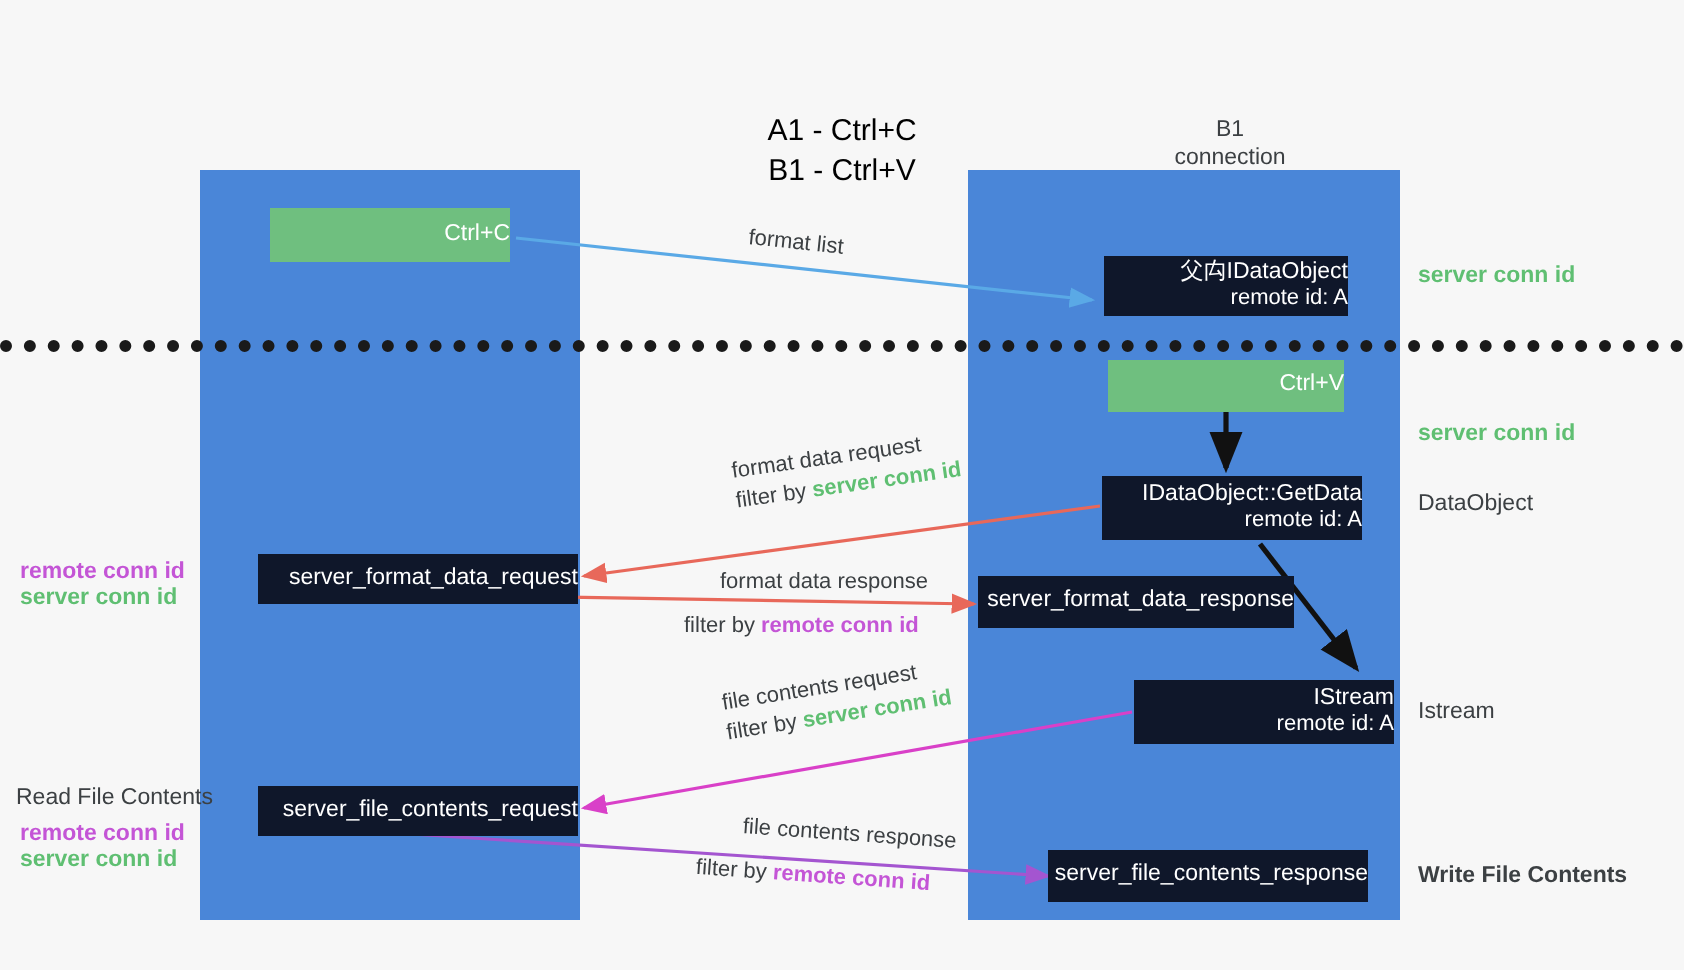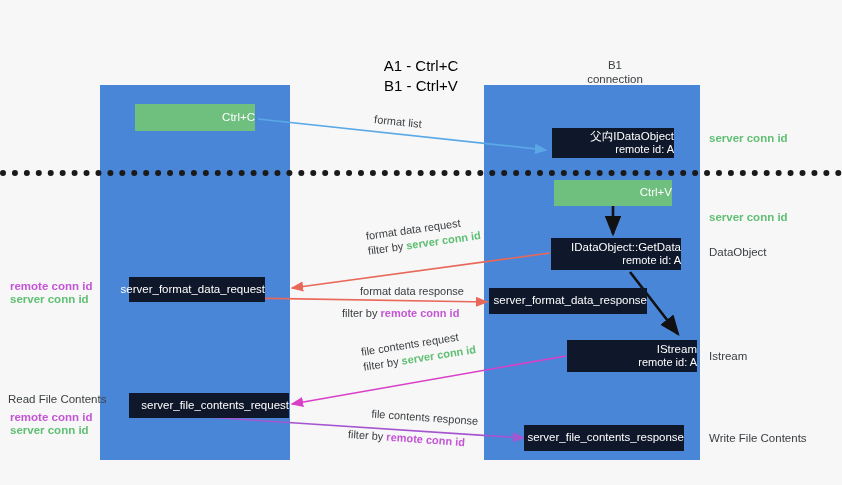--- a/index.html
+++ b/index.html
@@ -128,41 +128,41 @@
   <div class="box orange" style="left:551px;top:238px;width:130px;height:32px;padding-left:10px;">
     <div>IDataObject::GetData</div>
     <div class="l2">remote id: A</div>
   </div>
 
   <div class="box orange" style="left:567px;top:340px;width:130px;height:32px;">
     <div>IStream</div>
     <div class="l2">remote id: A</div>
   </div>
 
-  <div class="box orange" style="left:129px;top:277px;width:136px;height:25px;padding-left:28px;">
+  <div class="box orange" style="left:129px;top:277px;width:160px;height:25px;padding-left:28px;">
     <div>server_format_data_request</div>
   </div>
 
   <div class="box orange" style="left:489px;top:288px;width:158px;height:26px;">
     <div>server_format_data_response</div>
   </div>
 
   <div class="box orange" style="left:129px;top:393px;width:160px;height:25px;">
     <div>server_file_contents_request</div>
   </div>
 
   <div class="box orange" style="left:524px;top:425px;width:160px;height:26px;">
     <div>server_file_contents_response</div>
   </div>
 
   <div class="lbl green-t" style="left:709px;top:131px;">server conn id</div>
   <div class="lbl green-t" style="left:709px;top:210px;">server conn id</div>
   <div class="lbl right" style="left:709px;top:245px;">DataObject</div>
   <div class="lbl right" style="left:709px;top:349px;">Istream</div>
-  <div class="lbl right" style="left:709px;top:431px;">Write File Contents</div>
+  <div class="lbl right" style="left:709px;top:431px;font-weight:bold;">Write File Contents</div>
 
   <div class="lbl purple-t" style="left:10px;top:279px;">remote conn id</div>
   <div class="lbl green-t" style="left:10px;top:292px;">server conn id</div>
 
   <div class="lbl plain" style="left:8px;top:392px;">Read File Contents</div>
   <div class="lbl purple-t" style="left:10px;top:410px;">remote conn id</div>
   <div class="lbl green-t" style="left:10px;top:423px;">server conn id</div>
 
   <div class="rot plain" style="left:375px;top:112px;transform:rotate(6deg);">format list</div>
 

